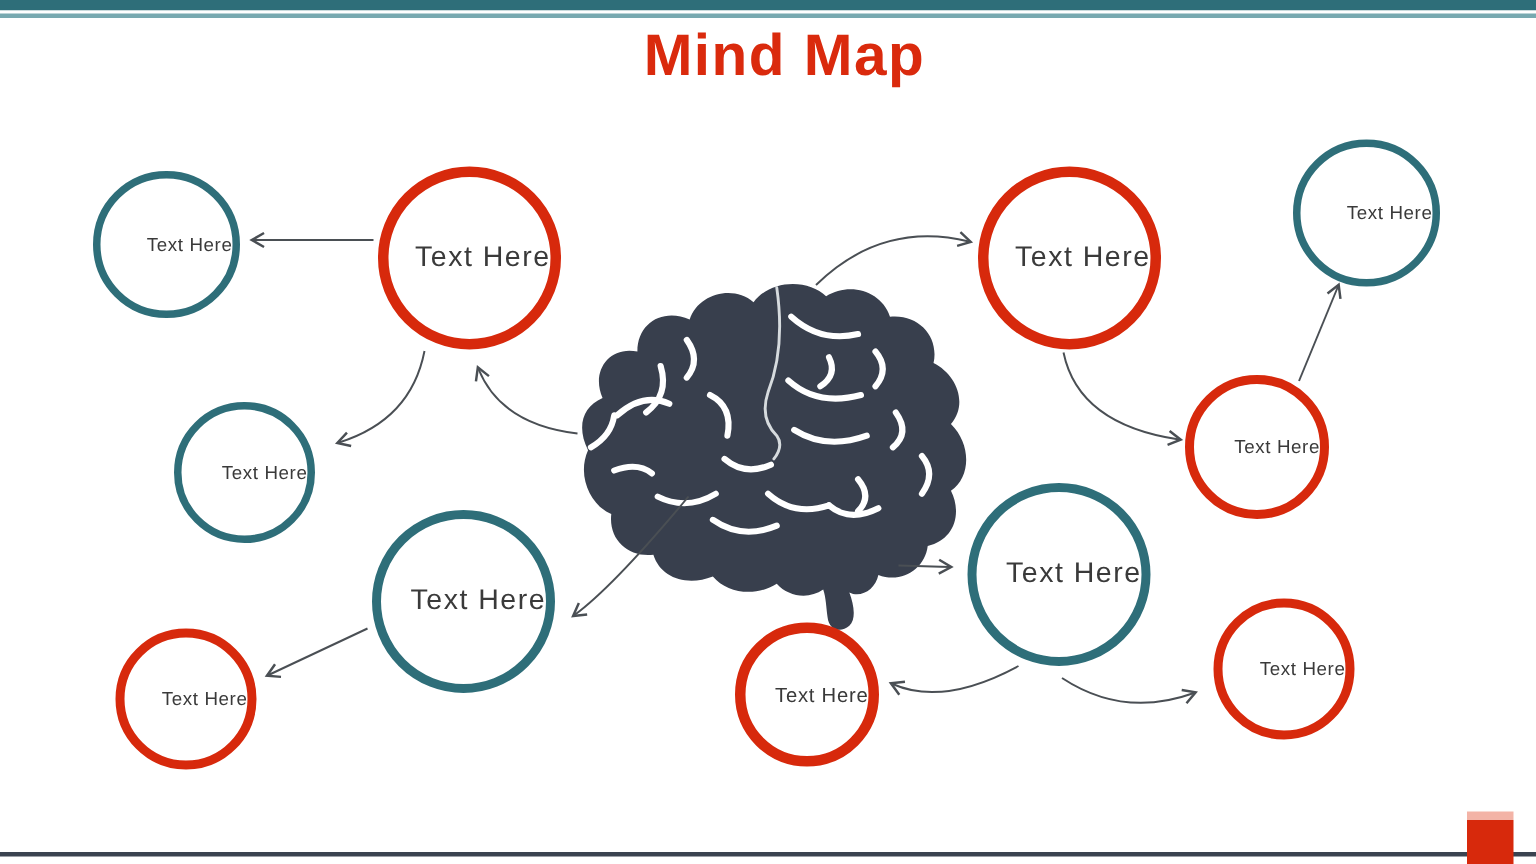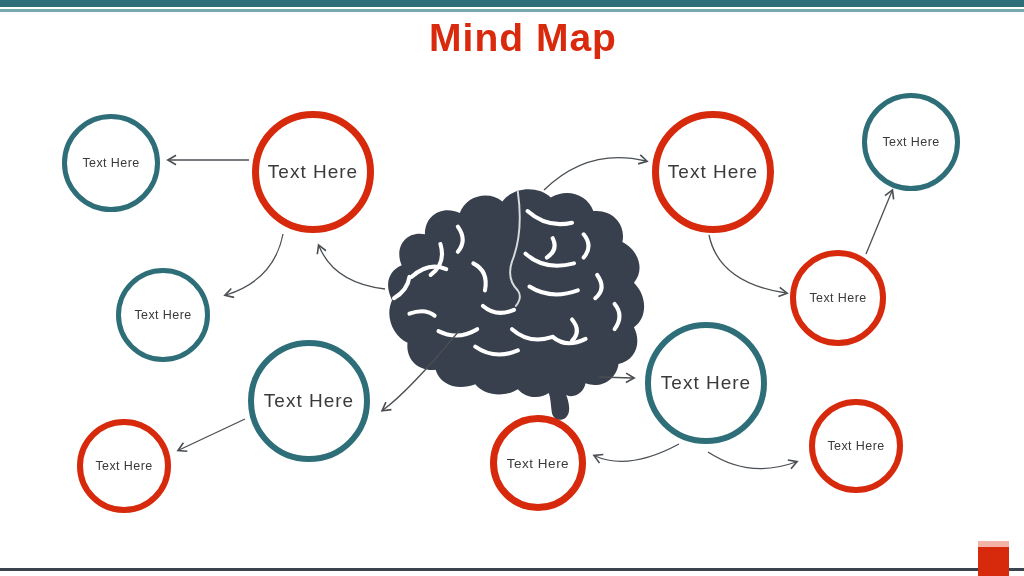--- a/index.html
+++ b/index.html
@@ -23,21 +23,21 @@
   .brain .lobe{fill:var(--brain);}
   .brain .gyri{fill:none;stroke:#ffffff;stroke-width:4.2;stroke-linecap:round;}
   .brain .fissure{fill:none;stroke:#e8ecee;stroke-width:2;stroke-linecap:round;opacity:.9;}
   
   .arrows{position:absolute;left:0;top:0;width:1024px;height:576px;}
   .arrows path.link{fill:none;stroke:var(--line);stroke-width:1.3;}
   .arrow-head{fill:none;stroke:var(--line);stroke-width:1.4;}
   
   .node{
     position:absolute;border-style:solid;border-radius:50%;
-    display:flex;align-items:center;justify-content:center;
+    display:flex;align-items:center;justify-content:flex-end;
     background:#ffffff;box-sizing:border-box;cursor:pointer;
   }
   .node.red{border-color:var(--red);}
   .node.teal{border-color:var(--teal);}
   .node span{color:var(--text);white-space:nowrap;}
   .node.large span{font-size:19px;letter-spacing:1px;}
   .node.medium span{font-size:13.5px;letter-spacing:.5px;}
   .node.small span{font-size:12.5px;letter-spacing:.4px;}
   
   .footer-line{position:absolute;left:0;top:568px;width:100%;height:3px;background:var(--bottom_line);}

